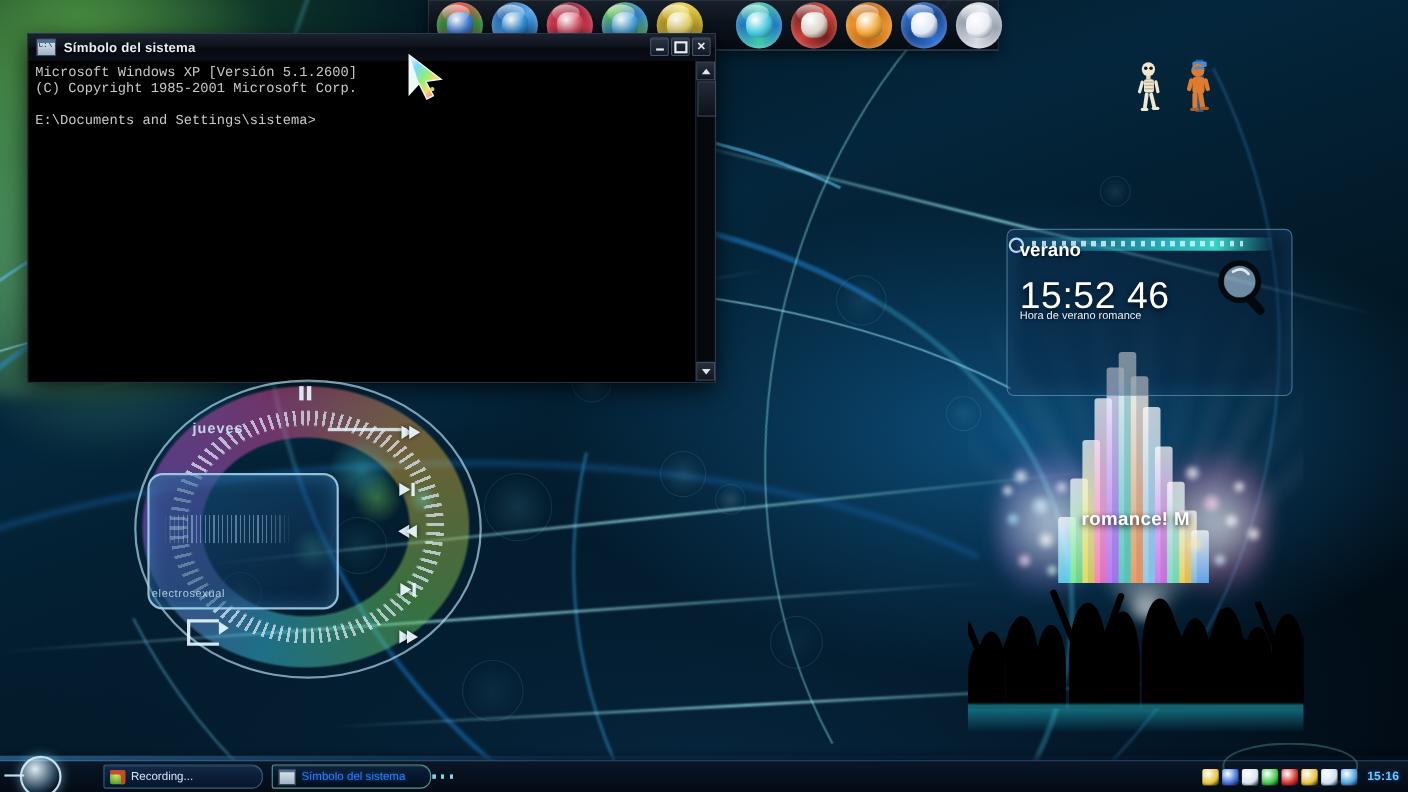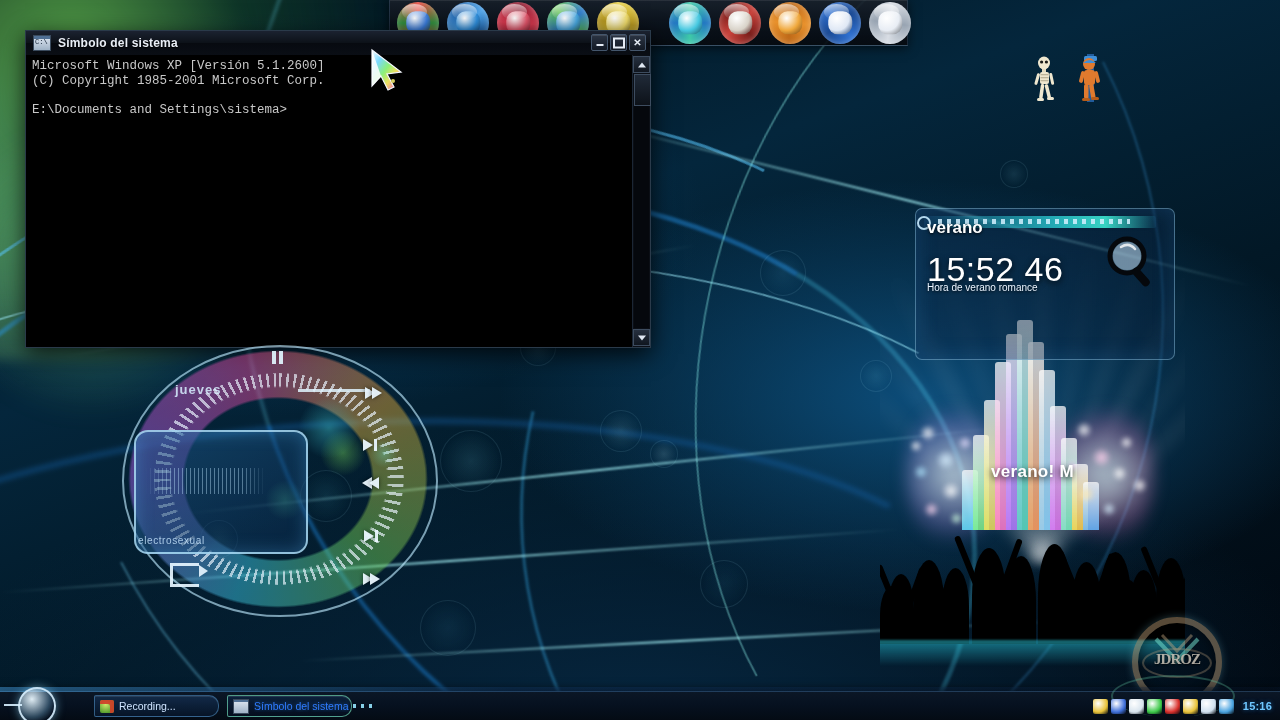--- a/index.html
+++ b/index.html
@@ -299,21 +299,21 @@
   #startorb{
     position:absolute;left:18px;top:-5px;width:34px;height:34px;border-radius:50%;
     background:radial-gradient(circle at 35% 30%, rgba(235,248,255,.95), rgba(120,180,220,.35) 55%, rgba(20,50,90,.15) 75%);
     border:2px solid rgba(215,240,255,.9);
     box-shadow:0 0 10px rgba(140,220,255,.55);
   }
   #startorb::after{
     content:"";position:absolute;left:-16px;top:15px;width:18px;height:2px;background:rgba(215,240,255,.9);
   }
   .tbtn{
-    height:20px;margin-left:8px;display:flex;align-items:center;padding:0 0 0 3px;
+    height:20px;margin-left:8px;display:flex;align-items:center;padding:0 20px 0 3px;
     background:linear-gradient(180deg,rgba(20,46,78,.85),rgba(8,22,42,.85));
     border:1px solid rgba(90,160,215,.5);border-radius:2px 10px 10px 2px;cursor:pointer;
     box-shadow:inset 0 1px 0 rgba(255,255,255,.10);
     min-width:120px;position:relative;
   }
   .tbtn.active{
     background:linear-gradient(180deg,rgba(12,34,62,.95),rgba(4,14,30,.95));
     border-color:rgba(120,230,190,.65);
   }
   .tbtn .tico{width:14px;height:13px;margin:0 5px 0 2px;flex:none;}
@@ -605,21 +605,21 @@
         <div class="viz-halo" style="left: 78px; top: 186px; width: 14px; height: 14px; background: radial-gradient(circle, rgb(232, 224, 255), rgba(255, 255, 255, 0) 75%); filter: blur(2px); opacity: 0.85;"></div>
         <div class="viz-halo" style="left: 196px; top: 172px; width: 16px; height: 16px; background: radial-gradient(circle, rgb(255, 255, 255), rgba(255, 255, 255, 0) 75%); filter: blur(2px); opacity: 0.85;"></div>
         <div class="viz-halo" style="left: 212px; top: 198px; width: 19px; height: 19px; background: radial-gradient(circle, rgb(255, 208, 236), rgba(255, 255, 255, 0) 75%); filter: blur(2px); opacity: 0.85;"></div>
         <div class="viz-halo" style="left: 232px; top: 216px; width: 15px; height: 15px; background: radial-gradient(circle, rgb(255, 255, 255), rgba(255, 255, 255, 0) 75%); filter: blur(2px); opacity: 0.85;"></div>
         <div class="viz-halo" style="left: 198px; top: 236px; width: 17px; height: 17px; background: radial-gradient(circle, rgb(255, 232, 176), rgba(255, 255, 255, 0) 75%); filter: blur(2px); opacity: 0.85;"></div>
         <div class="viz-halo" style="left: 222px; top: 252px; width: 14px; height: 14px; background: radial-gradient(circle, rgb(216, 240, 255), rgba(255, 255, 255, 0) 75%); filter: blur(2px); opacity: 0.85;"></div>
         <div class="viz-halo" style="left: 240px; top: 186px; width: 13px; height: 13px; background: radial-gradient(circle, rgb(255, 255, 255), rgba(255, 255, 255, 0) 75%); filter: blur(2px); opacity: 0.85;"></div>
         <div class="viz-halo" style="left: 186px; top: 210px; width: 12px; height: 12px; background: radial-gradient(circle, rgb(240, 208, 255), rgba(255, 255, 255, 0) 75%); filter: blur(2px); opacity: 0.85;"></div>
         <div class="viz-halo" style="left: 252px; top: 228px; width: 15px; height: 15px; background: radial-gradient(circle, rgb(255, 255, 255), rgba(255, 255, 255, 0) 75%); filter: blur(2px); opacity: 0.85;"></div>
       </div>
-    <div class="viz-marquee">verano! M</div>
+    <div class="viz-marquee">romance! M</div>
     <div class="crowd" id="crowd">
         <div class="crowd-person" style="left: 8px; width: 26px; height: 70px;"></div>
         <div class="crowd-arm" style="left: 12px; height: 43.4px; bottom: 38.5px; transform: rotate(-22deg);"></div>
         <div class="crowd-arm" style="left: 26px; height: 40.6px; bottom: 38.5px; transform: rotate(20deg);"></div>
         <div class="crowd-person" style="left: 34px; width: 30px; height: 84px;"></div>
         <div class="crowd-person" style="left: 62px; width: 27px; height: 76px;"></div>
         <div class="crowd-person" style="left: 92px; width: 34px; height: 96px;"></div>
         <div class="crowd-arm" style="left: 96px; height: 59.52px; bottom: 52.8px; transform: rotate(-22deg);"></div>
         <div class="crowd-arm" style="left: 118px; height: 55.68px; bottom: 52.8px; transform: rotate(20deg);"></div>
         <div class="crowd-person" style="left: 126px; width: 30px; height: 88px;"></div>
@@ -655,29 +655,20 @@
     <div id="clockmag">
       <svg width="60" height="60" viewBox="0 0 60 60">
         <circle cx="25" cy="23" r="17" fill="rgba(190,225,250,.35)" stroke="#05080c" stroke-width="5"></circle>
         <circle cx="25" cy="23" r="14" fill="rgba(215,238,255,.28)"></circle>
         <path d="M19 14 q8 -5 14 2" stroke="rgba(255,255,255,.8)" stroke-width="2.5" fill="none" stroke-linecap="round"></path>
         <rect x="35" y="33" width="8" height="22" rx="4" fill="#05080c" transform="rotate(-42 39 44)"></rect>
       </svg>
     </div>
   </div>
 
-  <div id="watermark">
-    <div class="ring"></div>
-    <svg width="90" height="90" viewBox="0 0 90 90" style="position:absolute;inset:0;">
-      <path d="M24 22 L45 44 L66 22" stroke="rgba(120,230,210,.6)" stroke-width="4" fill="none"></path>
-      <path d="M30 18 L45 34 L60 18" stroke="rgba(200,170,130,.5)" stroke-width="3" fill="none"></path>
-      <ellipse cx="45" cy="46" rx="34" ry="14" fill="none" stroke="rgba(200,170,130,.35)" stroke-width="2"></ellipse>
-    </svg>
-    <div class="wtext">JDROZ</div>
-  </div>
 
   <div id="taskbar">
     <div id="tb-topline"></div>
     <div id="startbtn">
       <div id="startorb"></div>
     </div>
     <div id="tbbuttons" style="display:flex;align-items:center;">
         <div class="tbtn">
           <div class="tico" style="background: radial-gradient(circle at 40% 35%, rgb(207, 233, 106), rgb(90, 160, 48) 70%); border-radius: 2px; box-shadow: rgba(210, 60, 40, 0.9) -4px 4px 0px inset;"></div>
           <div class="tlbl">Recording...</div>

